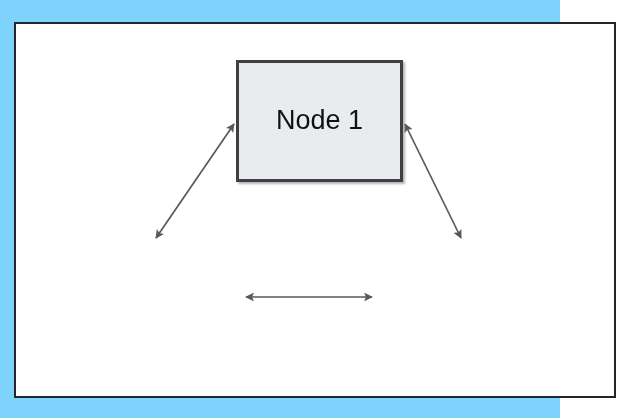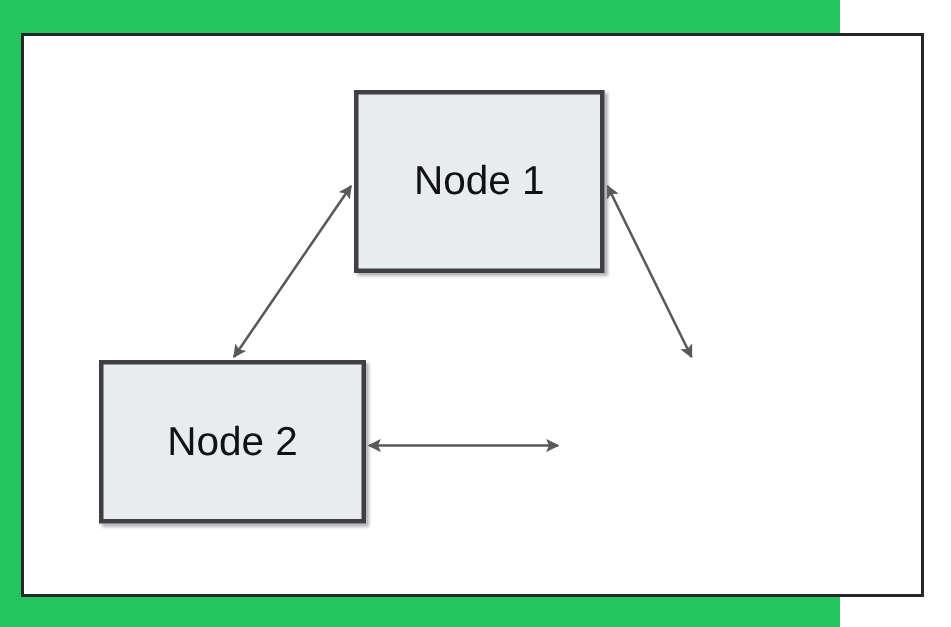--- a/index.html
+++ b/index.html
@@ -11,21 +11,21 @@
     width: 634px;
     height: 418px;
     overflow: hidden;
     font-family: "Liberation Sans", sans-serif;
   }
 
   #canvas {
     position: relative;
     width: 560px;
     height: 418px;
-    background: #22c55e;
+    background: #7dd3fc;
   }
 
   
   #page-frame {
     position: absolute;
     left: 14px;
     top: 22px;
     width: 602px;
     height: 376px;
     box-sizing: border-box;
@@ -115,18 +115,15 @@
 
     <line x1="405" y1="124" x2="461" y2="238" stroke="#595959" stroke-width="1.7" marker-start="url(#arrow-start)" marker-end="url(#arrow-end)"></line>
 
     <line x1="246" y1="297" x2="372" y2="297" stroke="#595959" stroke-width="1.7" marker-start="url(#arrow-start)" marker-end="url(#arrow-end)"></line>
   </svg>
 
   <div id="node-1" class="node node-plain">
     <span class="node-label">Node 1</span>
   </div>
 
-  <div id="node-2" class="node node-plain">
-    <span class="node-label">Node 2</span>
-  </div>
 
 
 </div>
 
 </body></html>

